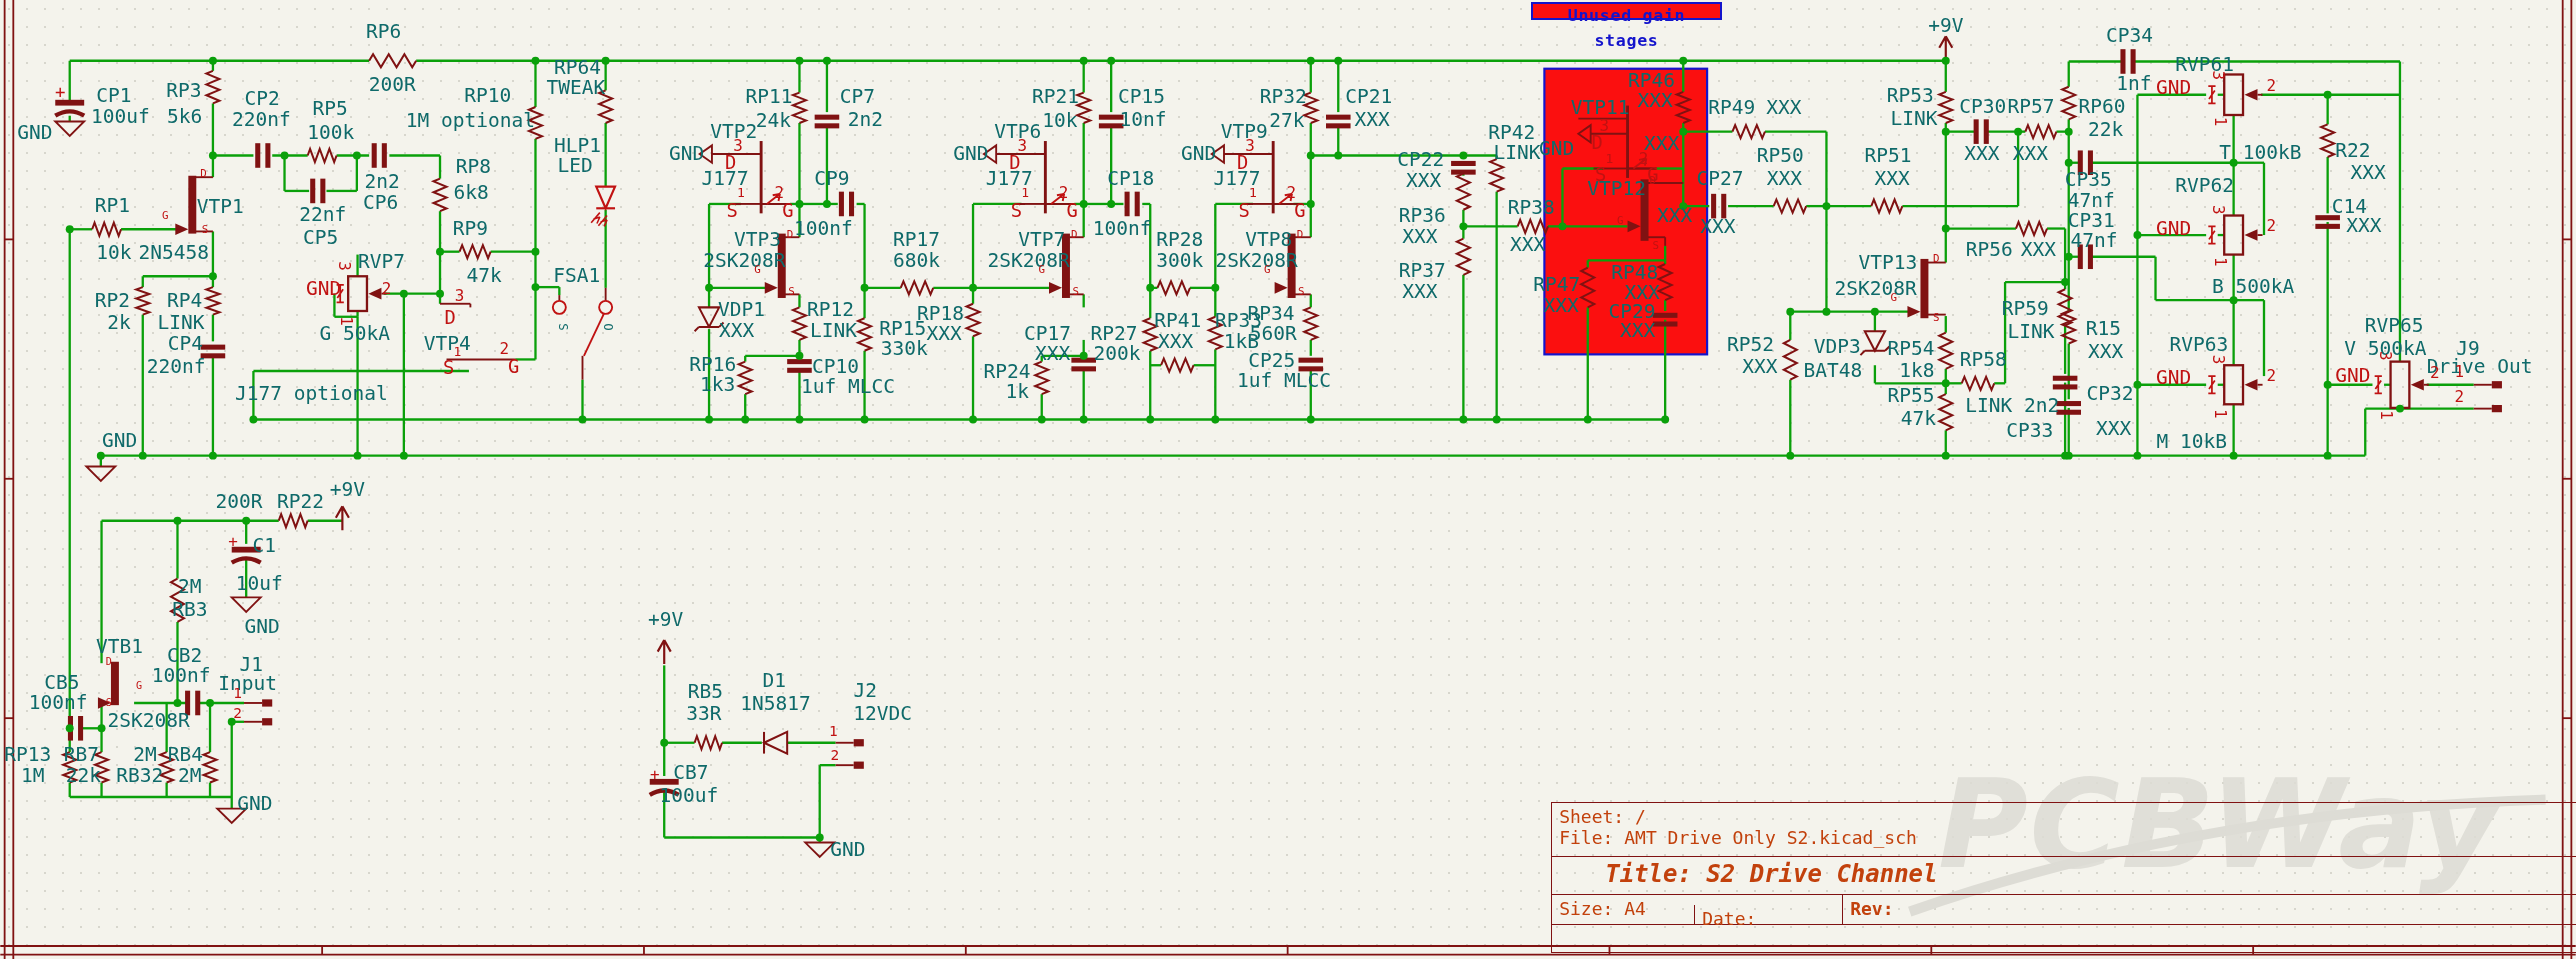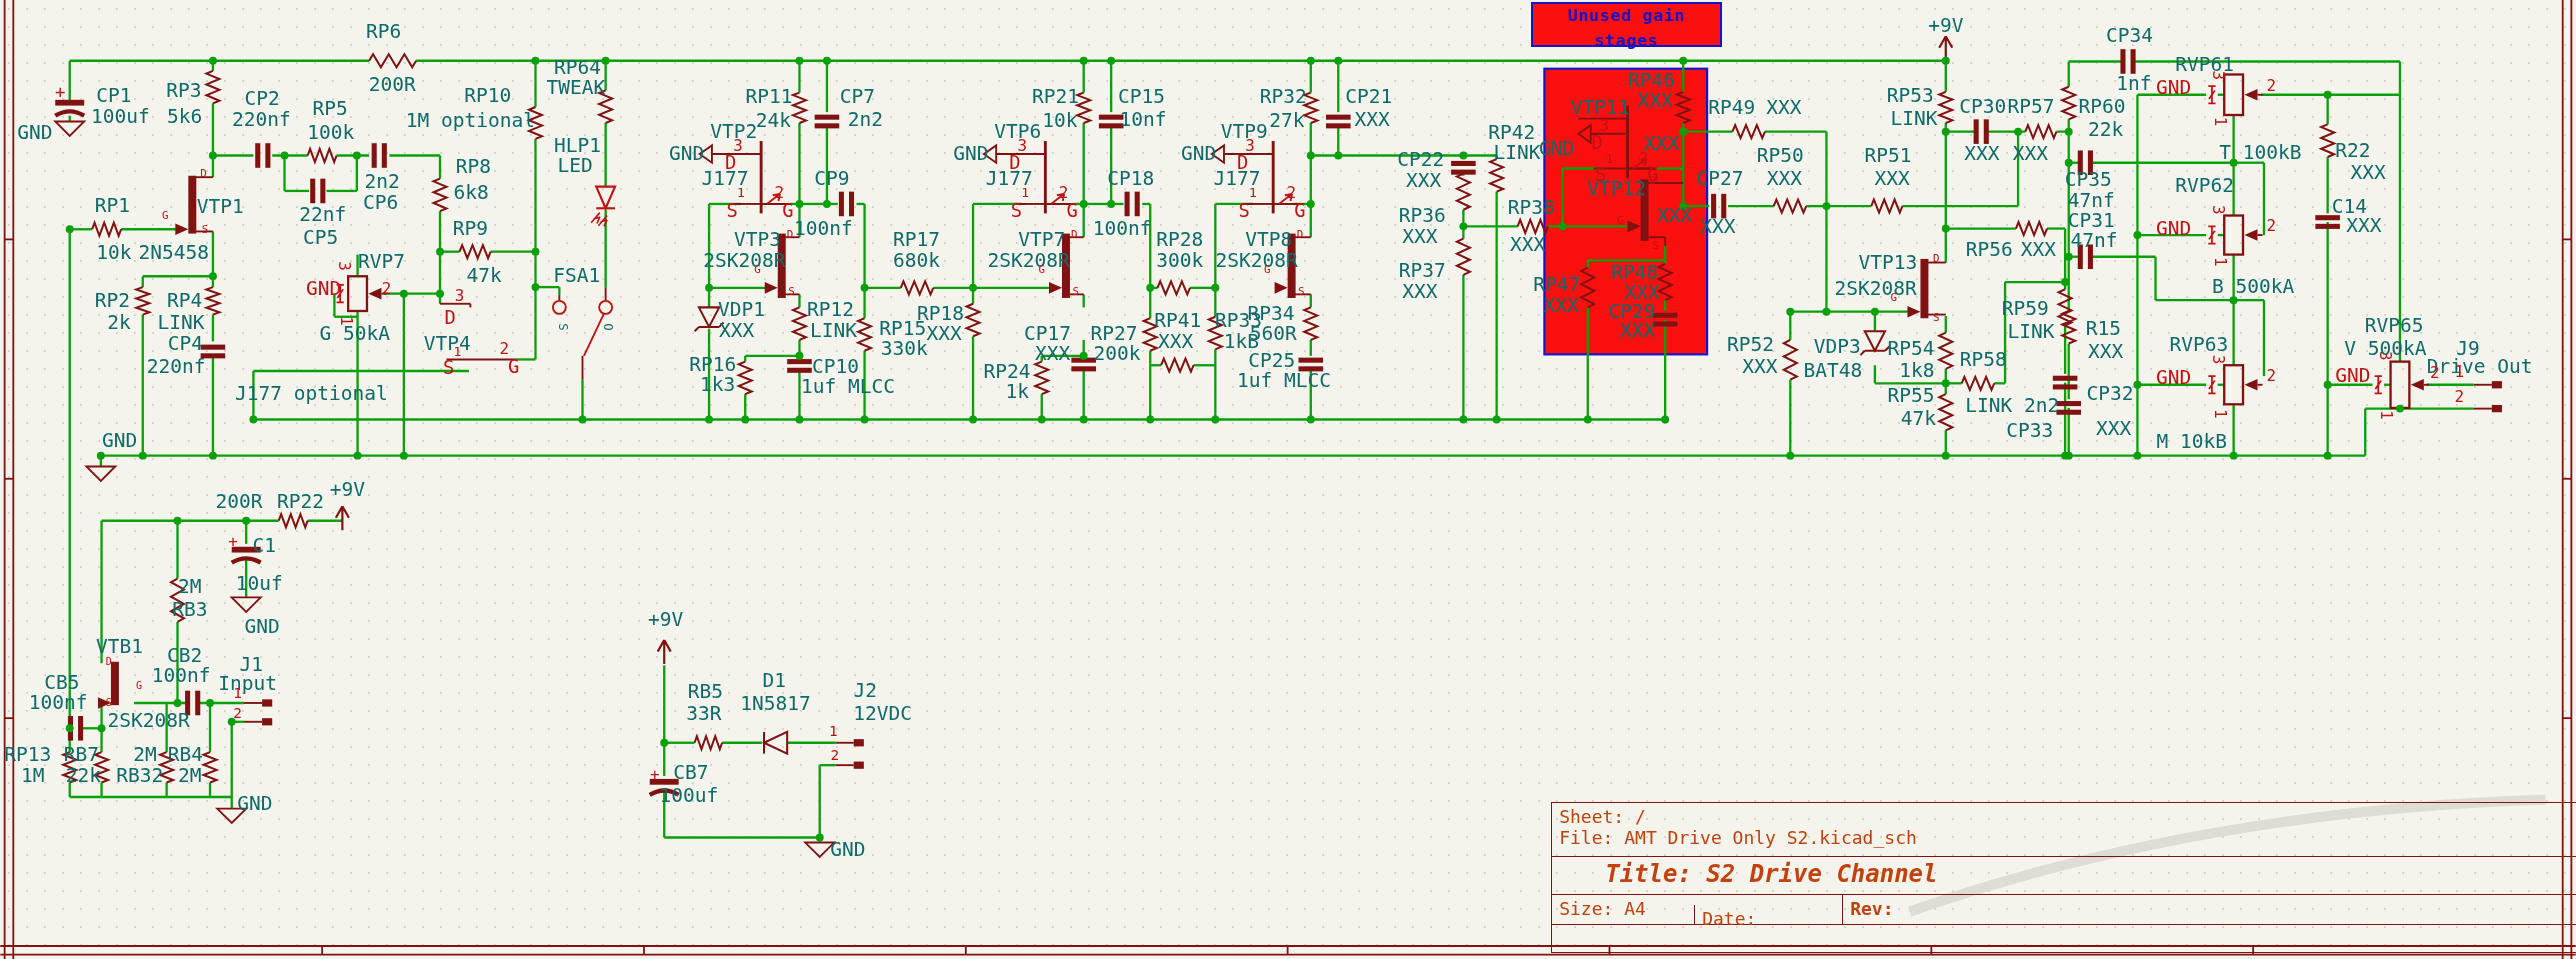--- a/index.html
+++ b/index.html
@@ -25,33 +25,34 @@
   }
   #titleblock .row{position:absolute;left:0;width:100%;box-sizing:border-box;}
   #titleblock .cell{position:absolute;top:0;bottom:0;box-sizing:border-box;padding:2.9px 7.2px;white-space:nowrap;}
   #tb-r1{top:0;height:54px;border-bottom:1.4px solid #801212;}
   #tb-r2{top:54px;height:38px;border-bottom:1.4px solid #801212;}
   #tb-r3{top:92px;height:30px;border-bottom:1.4px solid #801212;}
   #tb-r4{top:122px;height:25px;}
   .tb-title{font-size:24px;font-weight:bold;font-style:italic;padding:4.3px 7.2px;margin-left:46px;}
   .vline1{border-left:1.4px solid #801212;}
   #notebox{
-    position:absolute;left:1531px;top:2.2px;width:191px;height:45px;z-index:4;
+    position:absolute;left:1531px;top:2.2px;width:191px;height:18px;z-index:4;
     background:#FB0F0F;border:2.2px solid #1414CC;box-sizing:border-box;
     color:#1414CC;font-size:16.6px;font-weight:bold;text-align:center;line-height:24.6px;
     letter-spacing:0.7px;
   }
 </style>
 </head>
 <body>
 
 <div id="watermark">
   <svg width="687" height="224" viewBox="0 0 950 310">
     <path d="M 20 250 Q 420 110 900 95" stroke="#dddcd5" stroke-width="14" fill="none"></path>
   </svg>
+  <div class="wmtext" style="position:absolute;left:43px;top:22px;">PCBWay</div>
 </div>
 
 <svg id="schsvg" width="2576" height="959" viewBox="0 0 3561 1326">
   <g id="L-frame">
       <line x1="6" y1="0" x2="6" y2="1326" stroke="#801212" stroke-width="2.5"></line>
       <line x1="18" y1="0" x2="18" y2="1326" stroke="#801212" stroke-width="2.5"></line>
       <line x1="3543" y1="0" x2="3543" y2="1326" stroke="#801212" stroke-width="2.5"></line>
       <line x1="3555" y1="0" x2="3555" y2="1326" stroke="#801212" stroke-width="2.5"></line>
       <line x1="0" y1="1308" x2="3561" y2="1308" stroke="#801212" stroke-width="2.5"></line>
       <line x1="0" y1="1320" x2="3561" y2="1320" stroke="#801212" stroke-width="2.5"></line>

